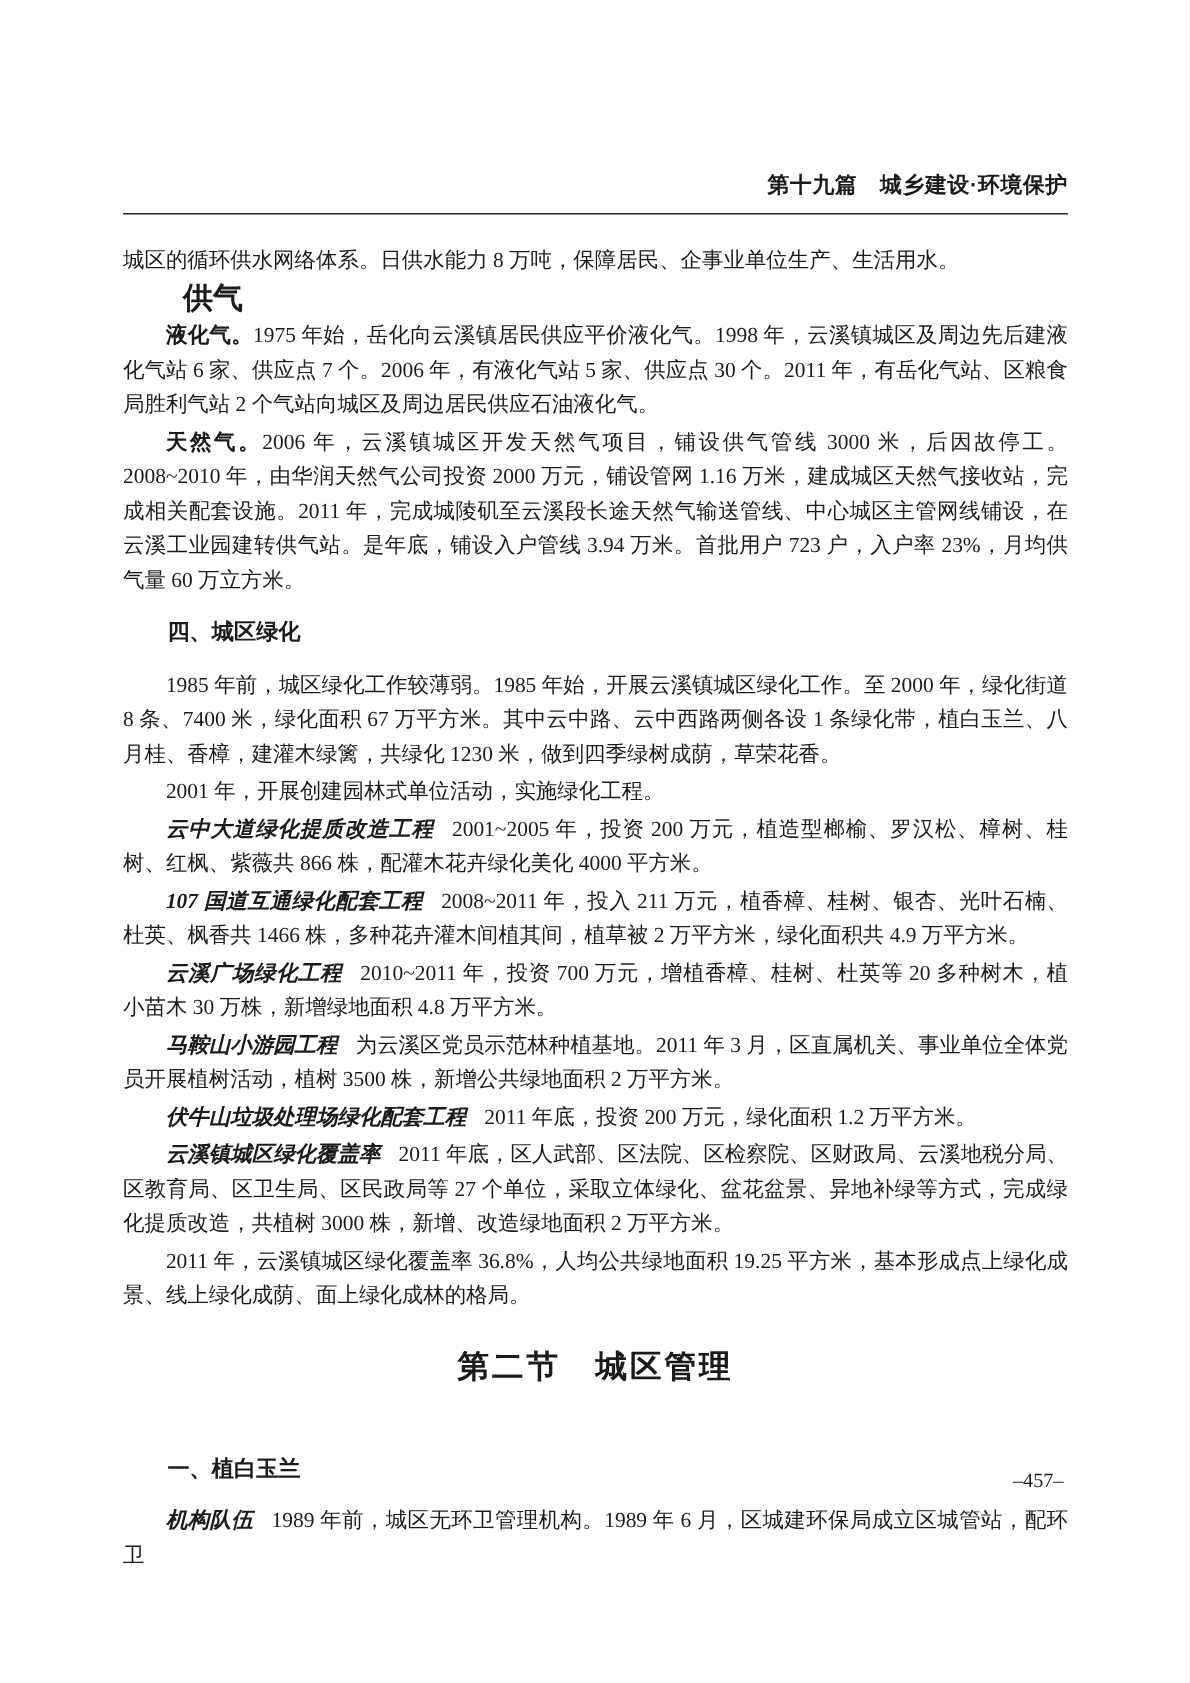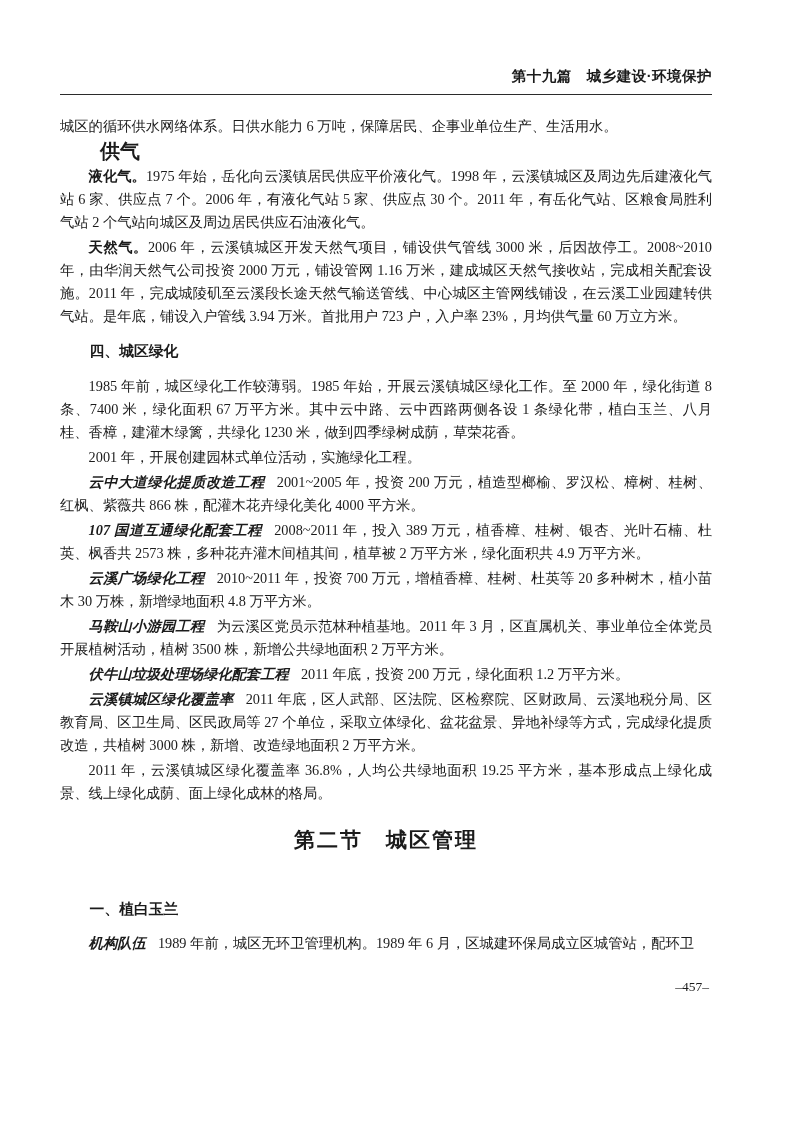--- a/index.html
+++ b/index.html
@@ -8,21 +8,22 @@
     width: 793px;
     height: 1122px;
     margin: 0 auto;
     background: #ffffff;
     font-family: "Liberation Serif", serif;
     color: #1b1b1b;
     box-sizing: border-box;
     overflow: hidden;
   }
   .page-inner {
-    padding: 68px 81px 0 60px;
+    padding: 68px 81px 0 82px;
+    margin-top: 48px;
   }
   .page-header {
     text-align: right;
     font-family: "Liberation Sans", sans-serif;
     font-weight: bold;
     font-size: 14.5px;
     line-height: 17px;
     padding-bottom: 9px;
     border-bottom: 1.6px solid #2b2b2b;
     letter-spacing: 0.5px;
@@ -74,38 +75,38 @@
 
 <div class="page">
   <div class="page-inner">
 
     <div class="page-header">
       <span>第十九篇　城乡建设·环境保护</span>
     </div>
 
     <div class="page-body">
 
-      <p class="cont">城区的循环供水网络体系。日供水能力 6 万吨，保障居民、企事业单位生产、生活用水。</p>
+      <p class="cont">城区的循环供水网络体系。日供水能力 8 万吨，保障居民、企事业单位生产、生活用水。</p>
 
       <p class="para sub-heading">供气</p>
 
       <p class="para"><span class="lead-song">液化气。</span><span>1975 年始，岳化向云溪镇居民供应平价液化气。1998 年，云溪镇城区及周边先后建液化气站 6 家、供应点 7 个。2006 年，有液化气站 5 家、供应点 30 个。2011 年，有岳化气站、区粮食局胜利气站 2 个气站向城区及周边居民供应石油液化气。</span></p>
 
       <p class="para"><span class="lead-song">天然气。</span><span>2006 年，云溪镇城区开发天然气项目，铺设供气管线 3000 米，后因故停工。2008~2010 年，由华润天然气公司投资 2000 万元，铺设管网 1.16 万米，建成城区天然气接收站，完成相关配套设施。2011 年，完成城陵矶至云溪段长途天然气输送管线、中心城区主管网线铺设，在云溪工业园建转供气站。是年底，铺设入户管线 3.94 万米。首批用户 723 户，入户率 23%，月均供气量 60 万立方米。</span></p>
 
       <p class="h3">四、城区绿化</p>
 
       <p class="para">1985 年前，城区绿化工作较薄弱。1985 年始，开展云溪镇城区绿化工作。至 2000 年，绿化街道 8 条、7400 米，绿化面积 67 万平方米。其中云中路、云中西路两侧各设 1 条绿化带，植白玉兰、八月桂、香樟，建灌木绿篱，共绿化 1230 米，做到四季绿树成荫，草荣花香。</p>
 
       <p class="para">2001 年，开展创建园林式单位活动，实施绿化工程。</p>
 
       <p class="para"><span class="lead-kai">云中大道绿化提质改造工程</span><span>2001~2005 年，投资 200 万元，植造型榔榆、罗汉松、樟树、桂树、红枫、紫薇共 866 株，配灌木花卉绿化美化 4000 平方米。</span></p>
 
 
-      <p class="para"><span class="lead-kai">107 国道互通绿化配套工程</span><span>2008~2011 年，投入 389 万元，植香樟、桂树、银杏、光叶石楠、杜英、枫香共 2573 株，多种花卉灌木间植其间，植草被 2 万平方米，绿化面积共 4.9 万平方米。</span></p>
+      <p class="para"><span class="lead-kai">107 国道互通绿化配套工程</span><span>2008~2011 年，投入 211 万元，植香樟、桂树、银杏、光叶石楠、杜英、枫香共 1466 株，多种花卉灌木间植其间，植草被 2 万平方米，绿化面积共 4.9 万平方米。</span></p>
 
       <p class="para"><span class="lead-kai">云溪广场绿化工程</span><span>2010~2011 年，投资 700 万元，增植香樟、桂树、杜英等 20 多种树木，植小苗木 30 万株，新增绿地面积 4.8 万平方米。</span></p>
 
       <p class="para"><span class="lead-kai">马鞍山小游园工程</span><span>为云溪区党员示范林种植基地。2011 年 3 月，区直属机关、事业单位全体党员开展植树活动，植树 3500 株，新增公共绿地面积 2 万平方米。</span></p>
 
       <p class="para"><span class="lead-kai">伏牛山垃圾处理场绿化配套工程</span><span>2011 年底，投资 200 万元，绿化面积 1.2 万平方米。</span></p>
 
       <p class="para"><span class="lead-kai">云溪镇城区绿化覆盖率</span><span>2011 年底，区人武部、区法院、区检察院、区财政局、云溪地税分局、区教育局、区卫生局、区民政局等 27 个单位，采取立体绿化、盆花盆景、异地补绿等方式，完成绿化提质改造，共植树 3000 株，新增、改造绿地面积 2 万平方米。</span></p>
 
       <p class="para">2011 年，云溪镇城区绿化覆盖率 36.8%，人均公共绿地面积 19.25 平方米，基本形成点上绿化成景、线上绿化成荫、面上绿化成林的格局。</p>

